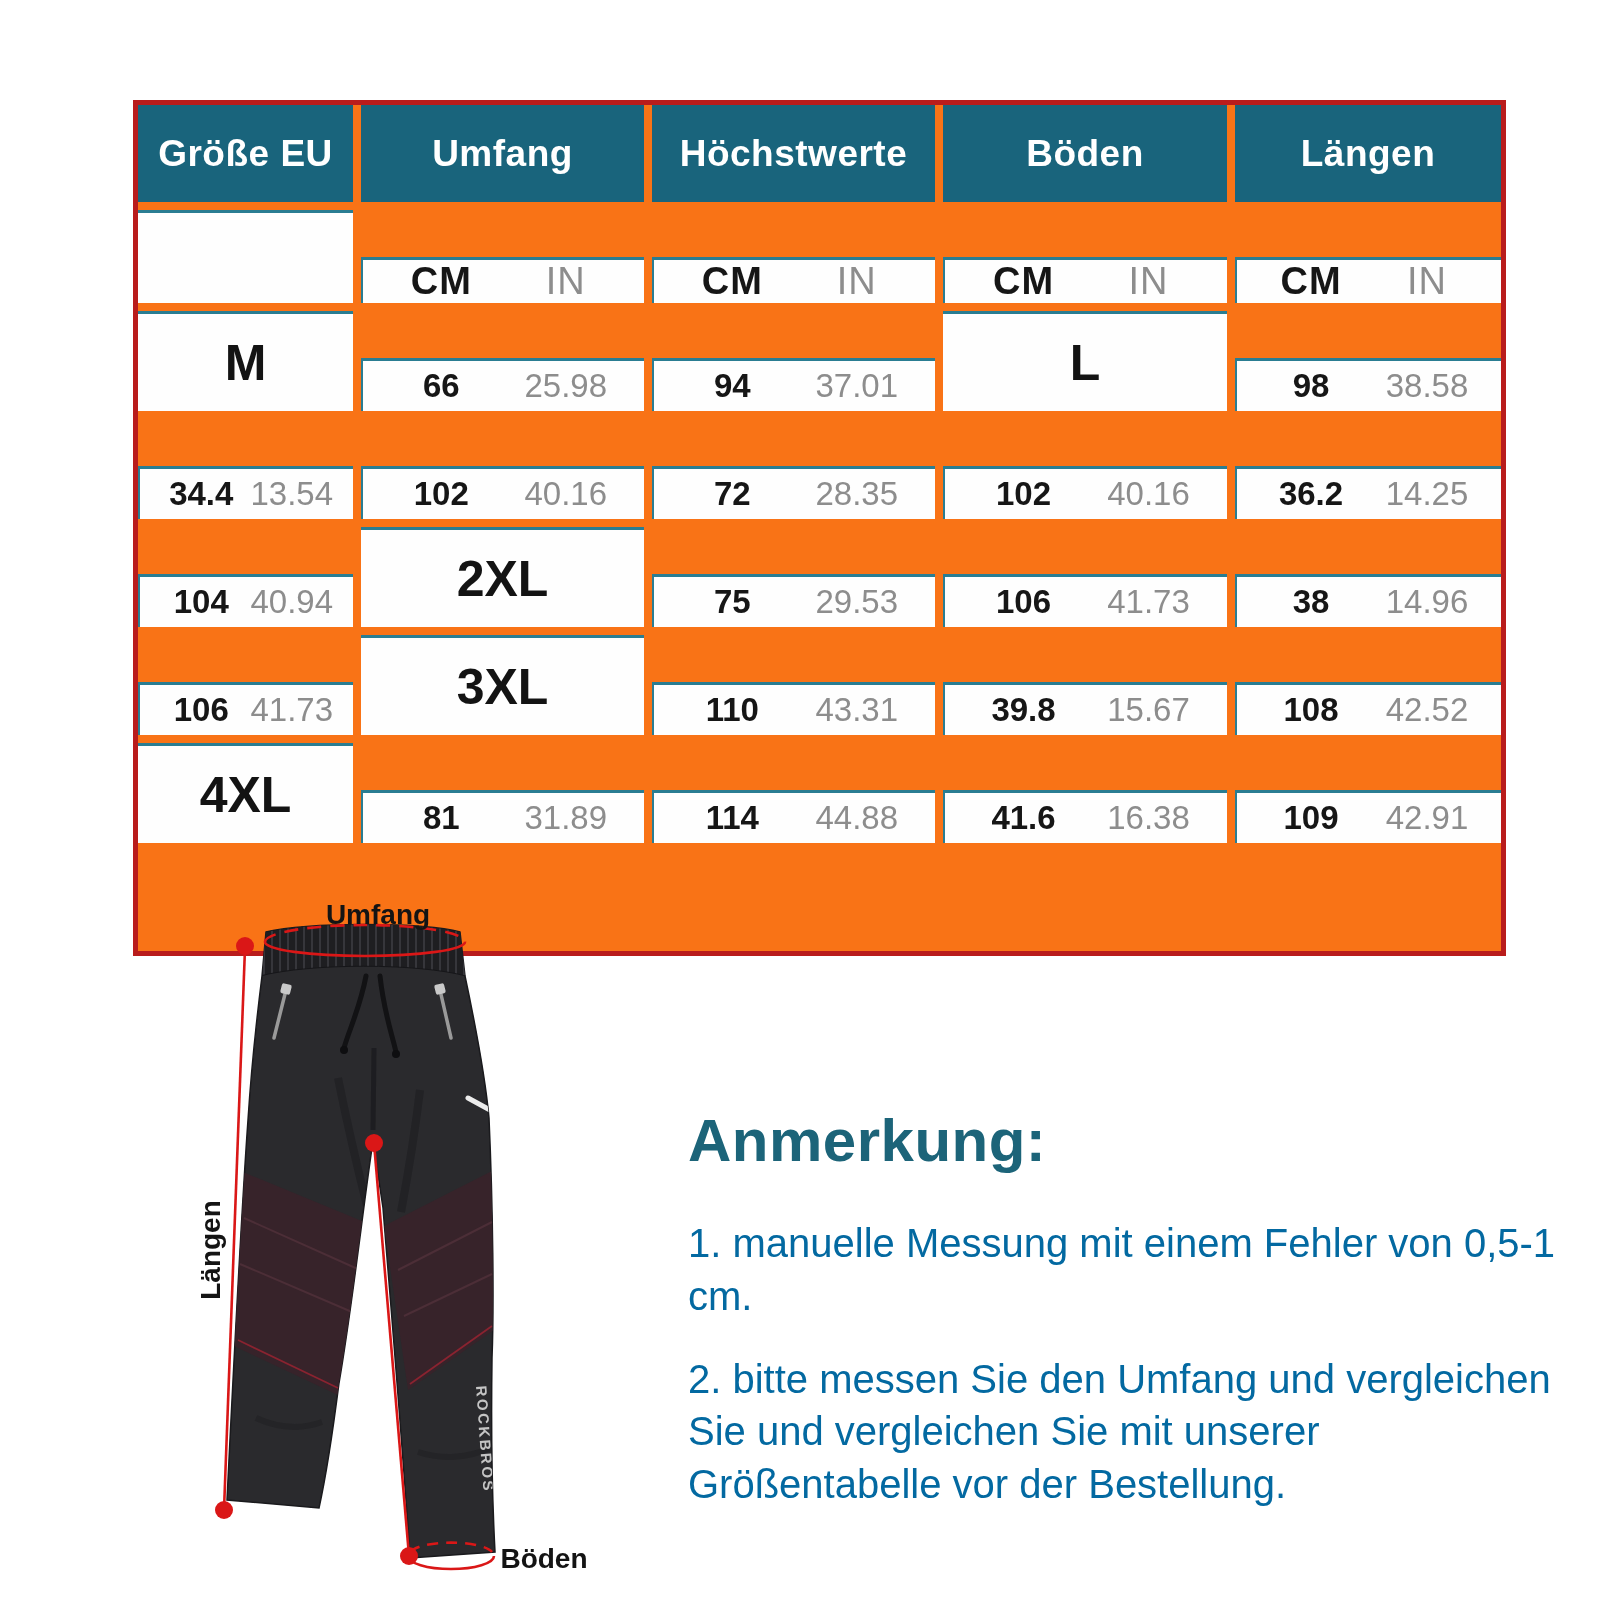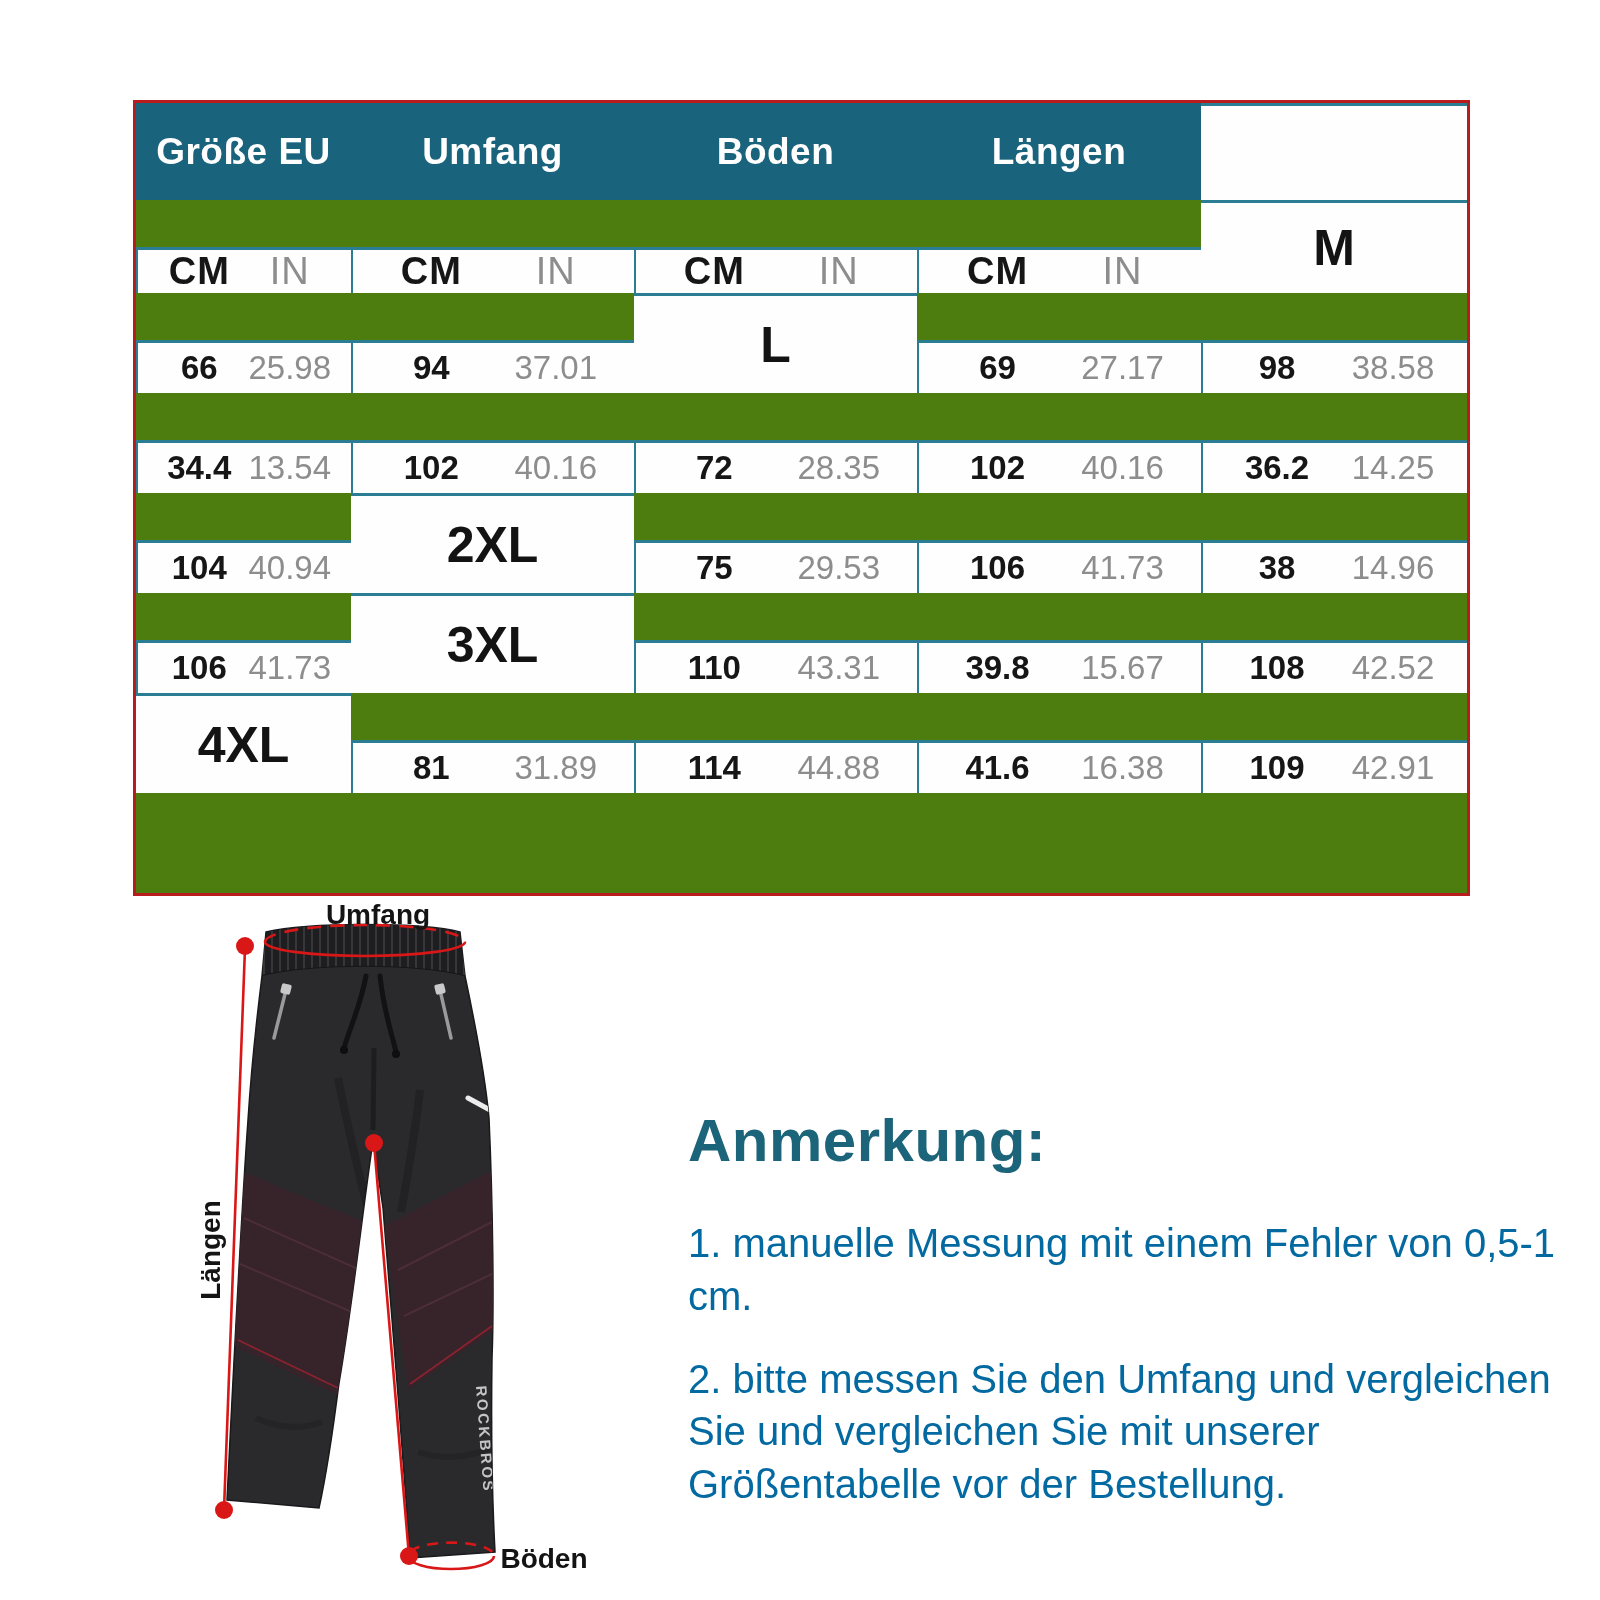--- a/index.html
+++ b/index.html
@@ -8,22 +8,23 @@
     background:#ffffff; font-family:"Liberation Sans", sans-serif;
     overflow:hidden;
   }
 
   
   .size-table {
     position:absolute; left:133px; top:100px;
     display:grid;
     grid-template-columns:215px 283px 283px 284px 266px;
     grid-template-rows:97px 93px repeat(6, 100px);
-    border:3px solid #b91c1c;
-    background:#4d7c0f;
+    border:5px solid #b91c1c;
+    background:#f97316;
+    gap:8px;
   }
   .th {
     background:#19647c; color:#ffffff;
     font-size:37px; font-weight:bold; letter-spacing:0.5px;
     display:flex; align-items:center; justify-content:center;
   }
   .cell {
     border-top:3px solid #2a7d92;
     display:flex; align-items:center; justify-content:center;
     background:#fefefe;
@@ -44,20 +45,21 @@
   .note-title { color:#1c6479; font-size:60px; font-weight:bold; letter-spacing:0.5px; margin:0 0 42px 0; }
   .note-item { color:#0369a1; font-size:40px; line-height:1.32; margin:0 0 30px 0; }
 </style>
 </head>
 <body>
 
 <div class="size-table">
 
   <div class="th">Größe EU</div>
   <div class="th">Umfang</div>
+  <div class="th">Höchstwerte</div>
   <div class="th">Böden</div>
   <div class="th">Längen</div>
 
   <div class="cell"></div>
   <div class="cell bl pair unit">
     <span class="cm-val">CM</span>
     <span class="in-val">IN</span>
   </div>
   <div class="cell bl pair unit">
     <span class="cm-val">CM</span>
@@ -76,24 +78,20 @@
   <div class="cell bl pair">
     <span class="cm-val">66</span>
     <span class="in-val">25.98</span>
   </div>
   <div class="cell bl pair">
     <span class="cm-val">94</span>
     <span class="in-val">37.01</span>
   </div>
 
   <div class="cell size-cell">L</div>
-  <div class="cell bl pair">
-    <span class="cm-val">69</span>
-    <span class="in-val">27.17</span>
-  </div>
   <div class="cell bl pair">
     <span class="cm-val">98</span>
     <span class="in-val">38.58</span>
   </div>
   <div class="cell bl pair">
     <span class="cm-val">34.4</span>
     <span class="in-val">13.54</span>
   </div>
   <div class="cell bl pair">
     <span class="cm-val">102</span>

